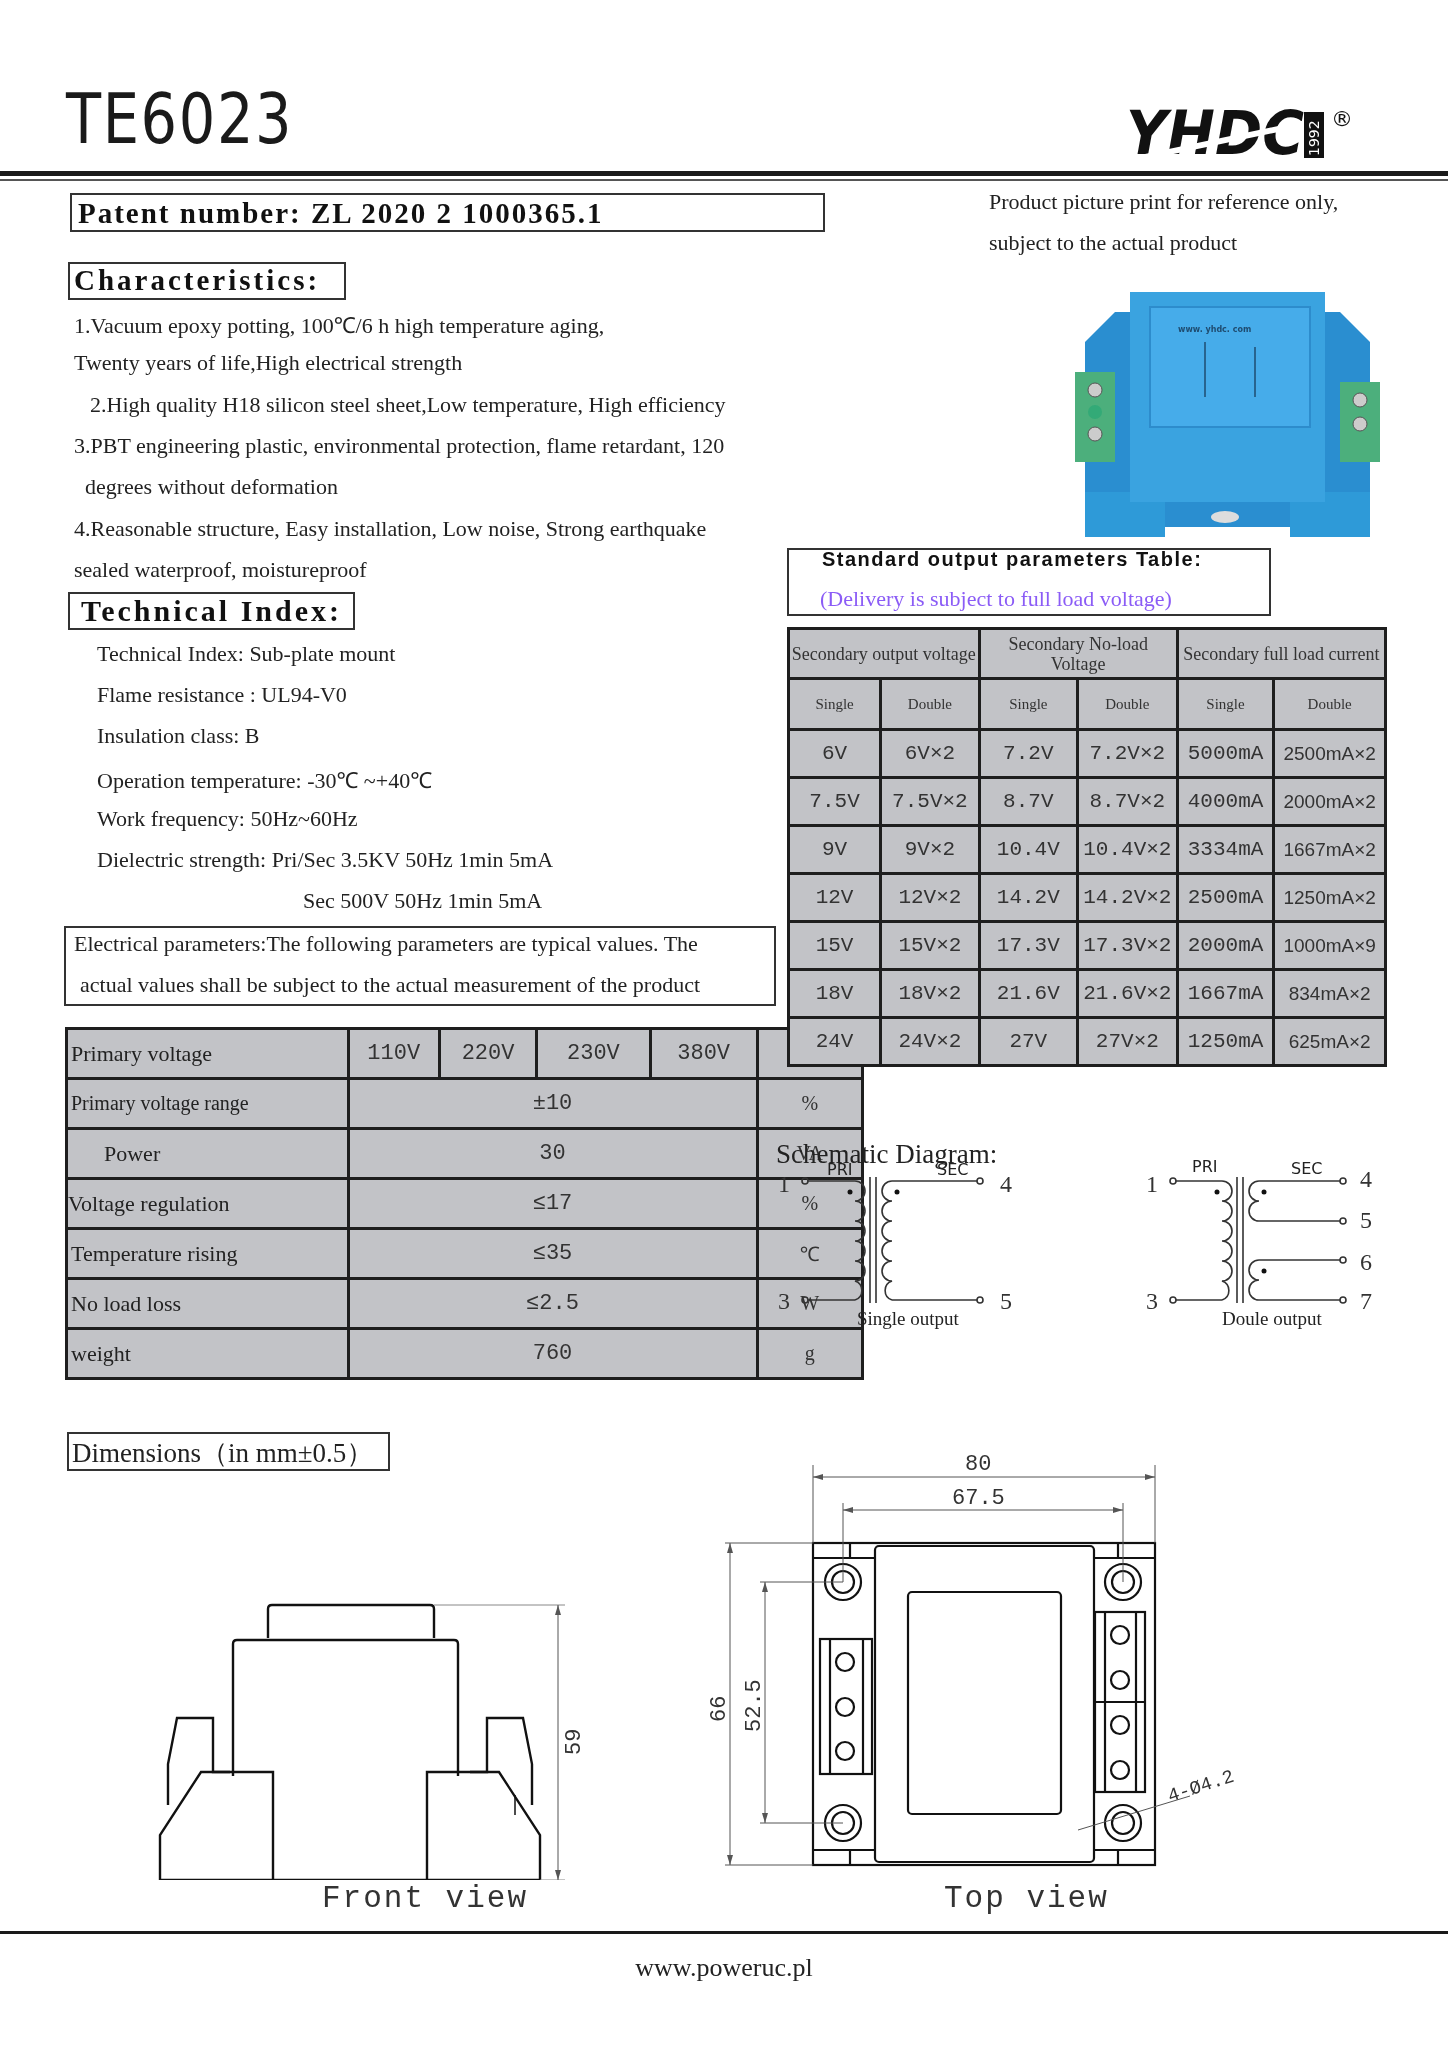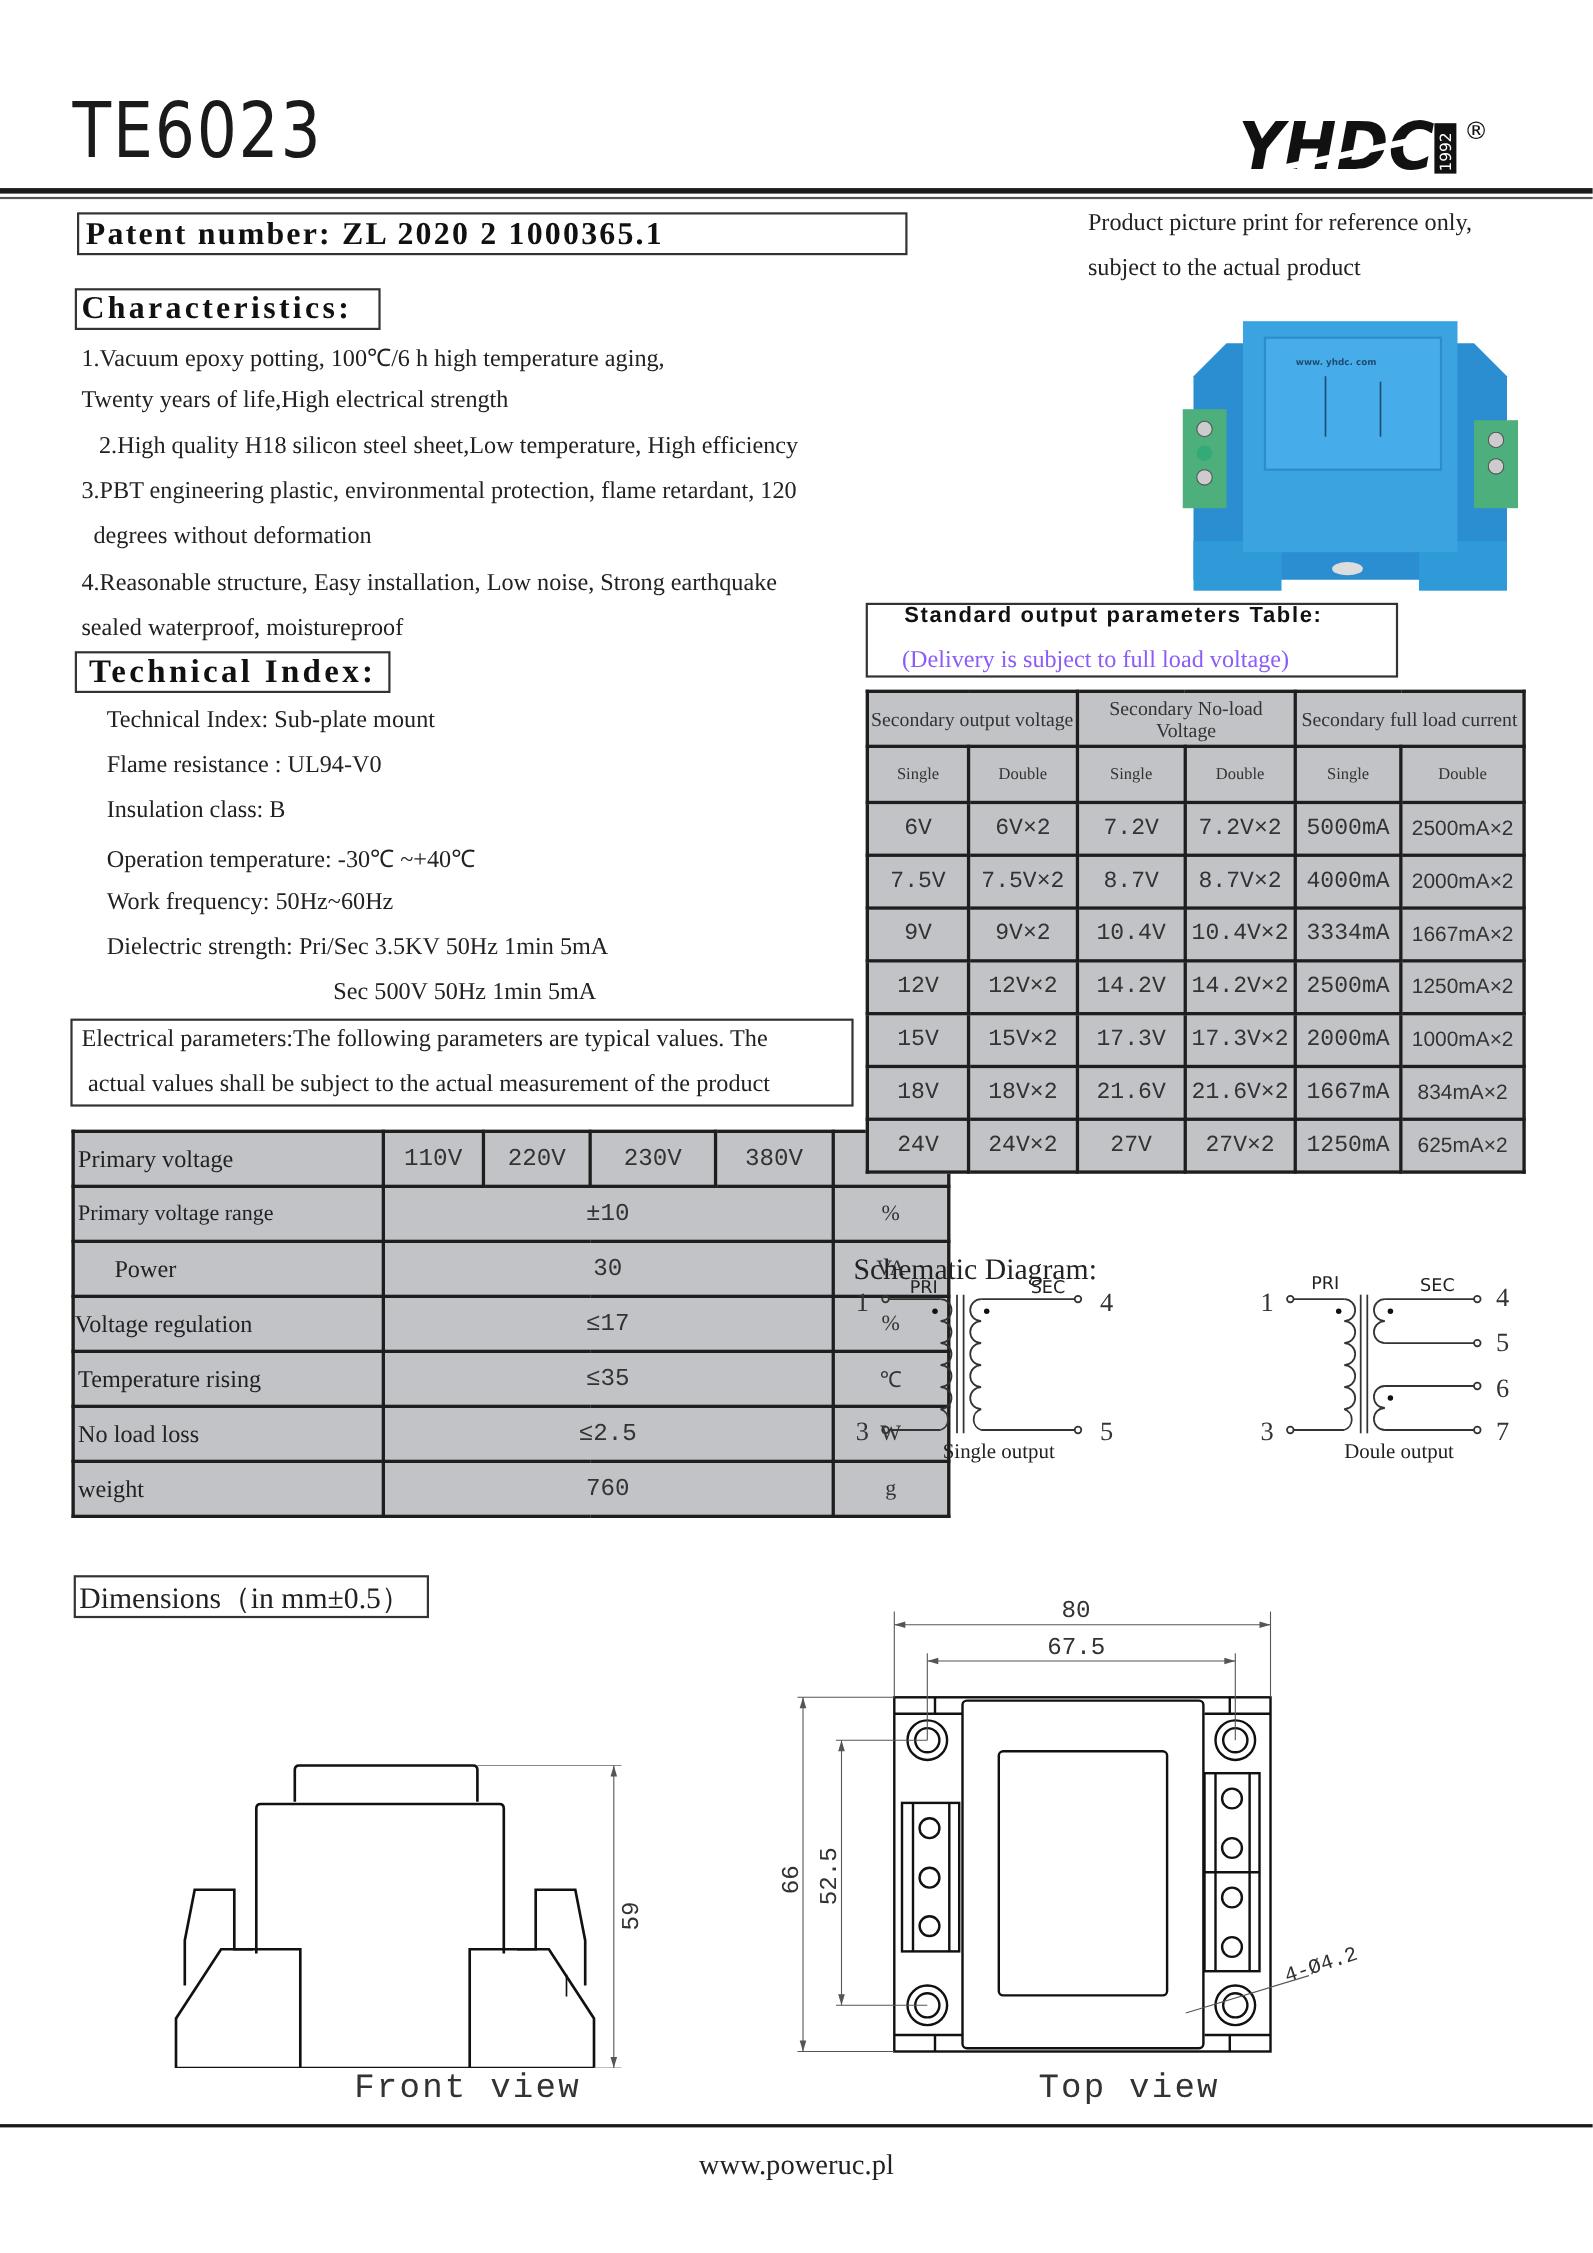--- a/index.html
+++ b/index.html
@@ -233,21 +233,21 @@
         <td>14.2V×2</td>
         <td>2500mA</td>
         <td style="font-family: &quot;Liberation Sans Narrow&quot;, &quot;Liberation Sans&quot;, sans-serif; font-size: 19px;">1250mA×2</td>
       </tr>
       <tr>
         <td>15V</td>
         <td>15V×2</td>
         <td>17.3V</td>
         <td>17.3V×2</td>
         <td>2000mA</td>
-        <td style="font-family: &quot;Liberation Sans Narrow&quot;, &quot;Liberation Sans&quot;, sans-serif; font-size: 19px;">1000mA×2</td>
+        <td style="font-family: &quot;Liberation Sans Narrow&quot;, &quot;Liberation Sans&quot;, sans-serif; font-size: 19px;">1000mA×9</td>
       </tr>
       <tr>
         <td>18V</td>
         <td>18V×2</td>
         <td>21.6V</td>
         <td>21.6V×2</td>
         <td>1667mA</td>
         <td style="font-family: &quot;Liberation Sans Narrow&quot;, &quot;Liberation Sans&quot;, sans-serif; font-size: 19px;">834mA×2</td>
       </tr>
       <tr>

